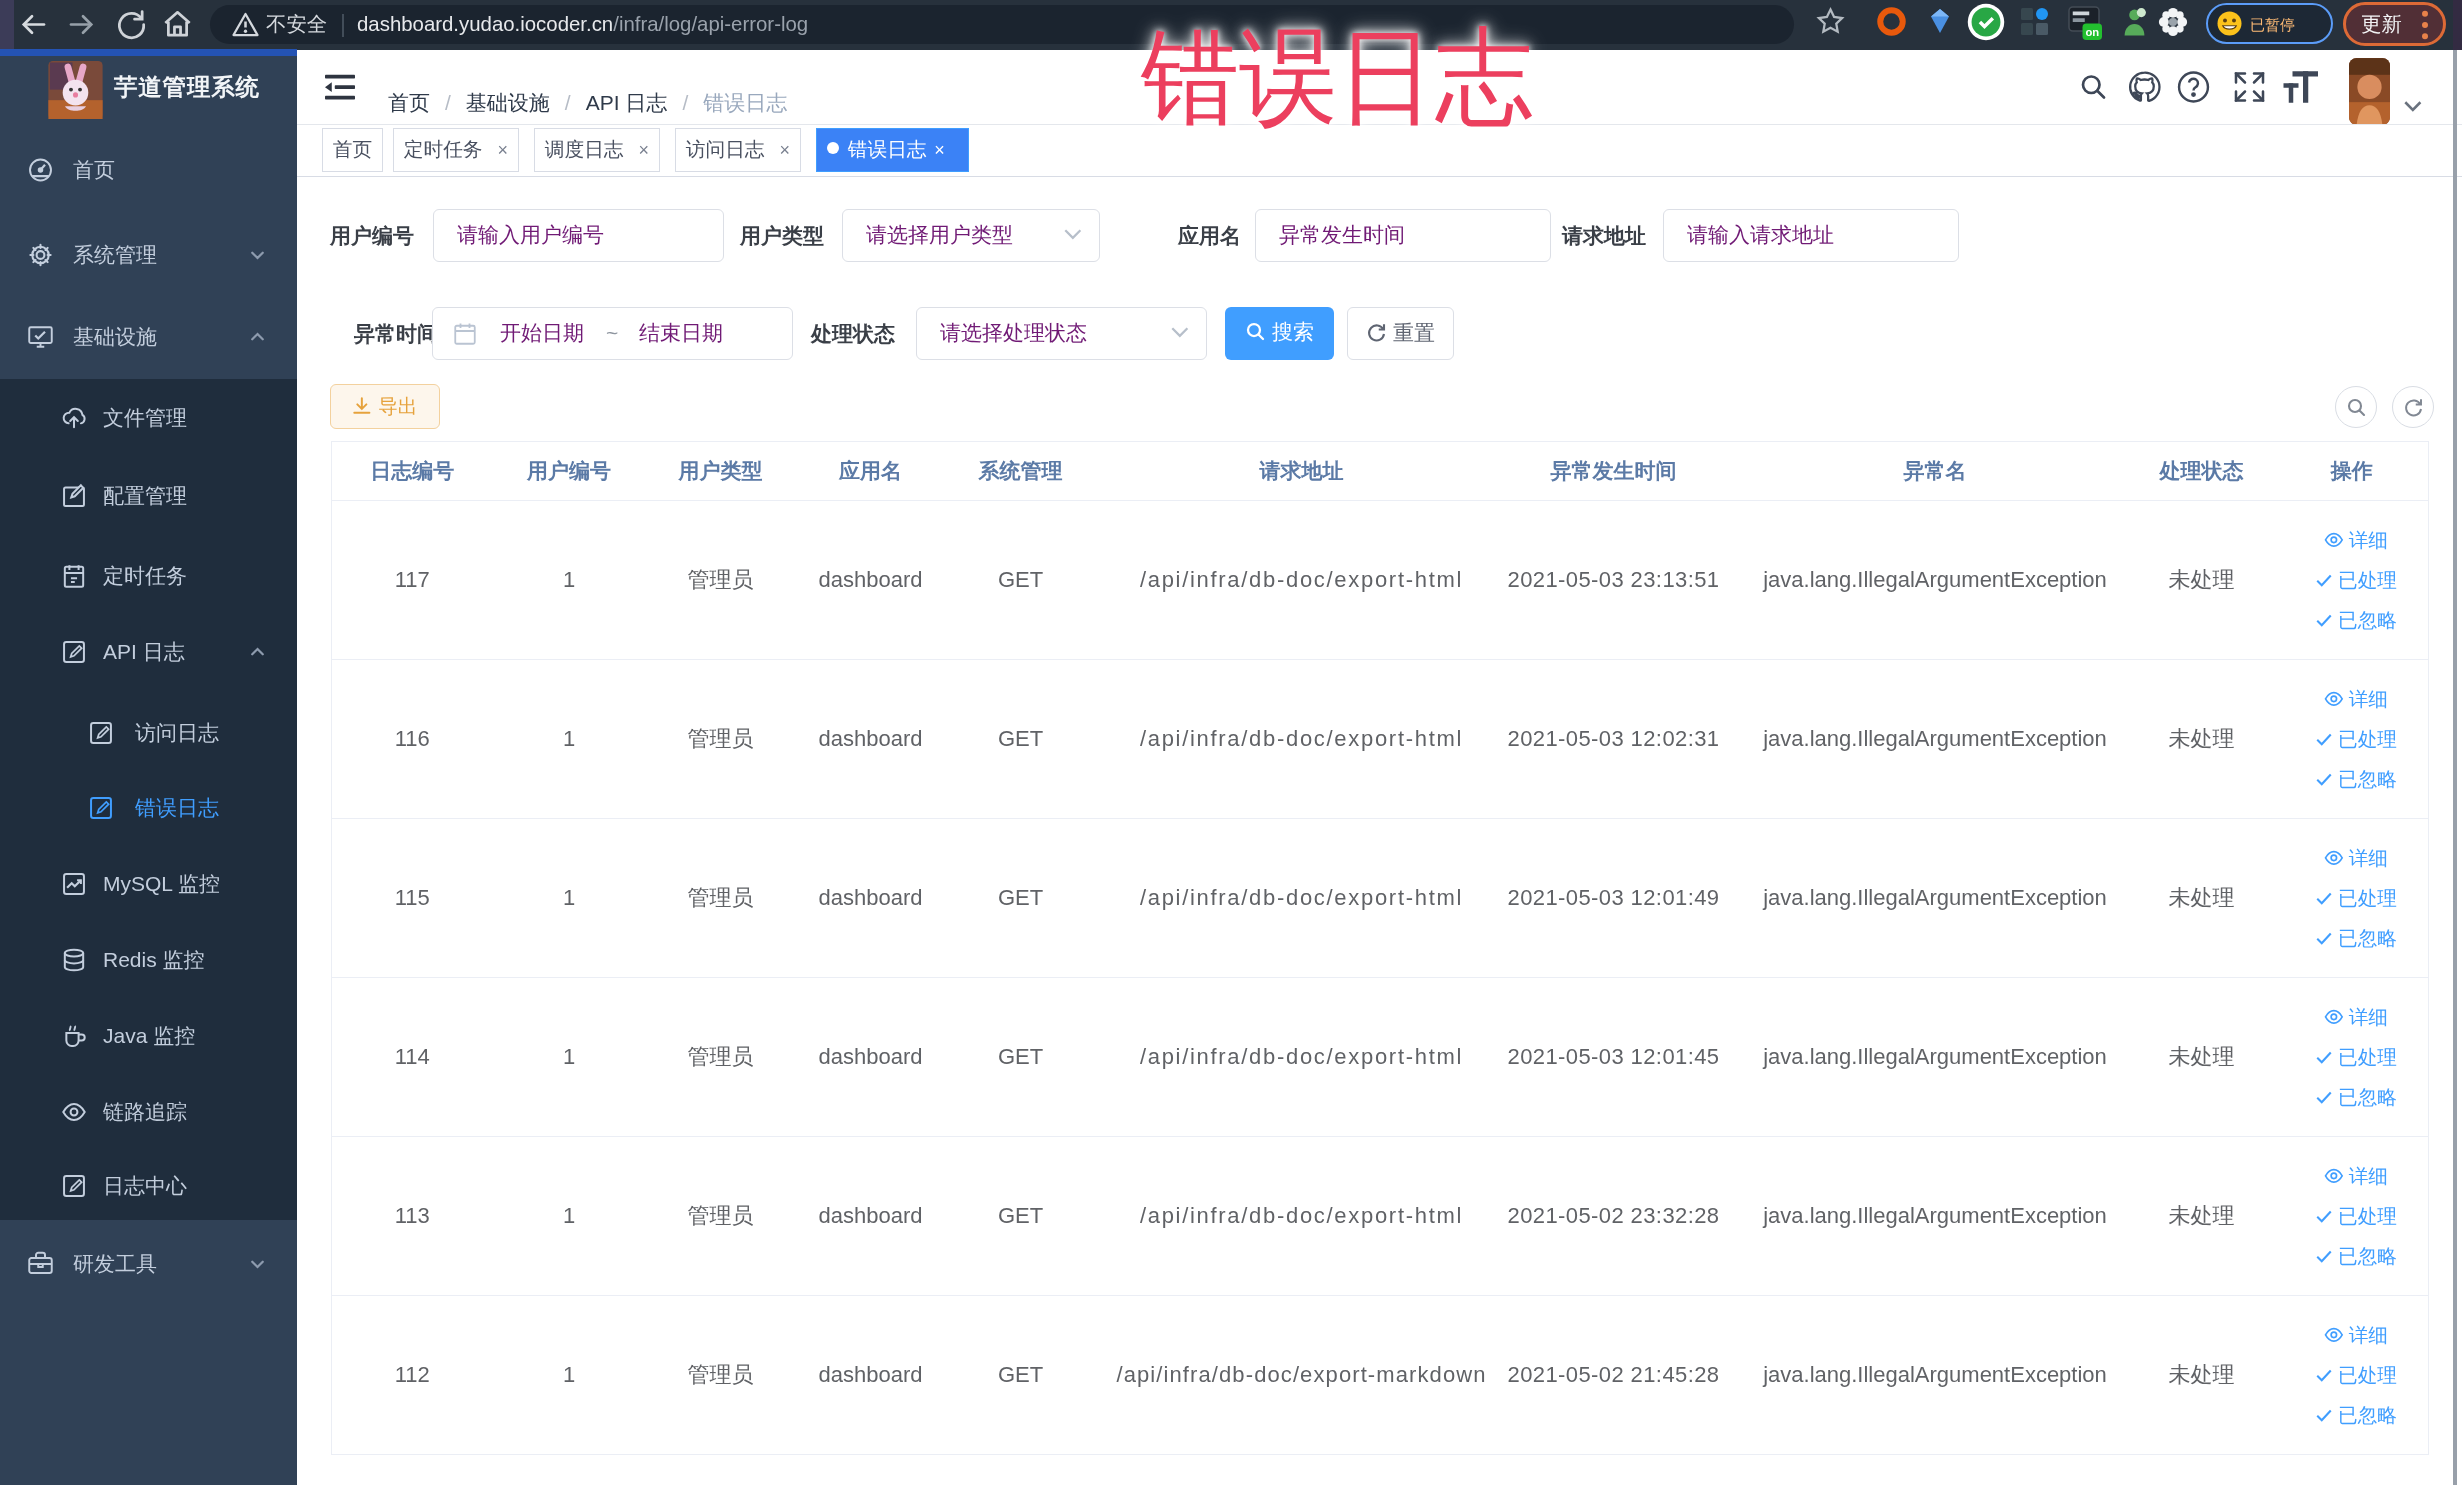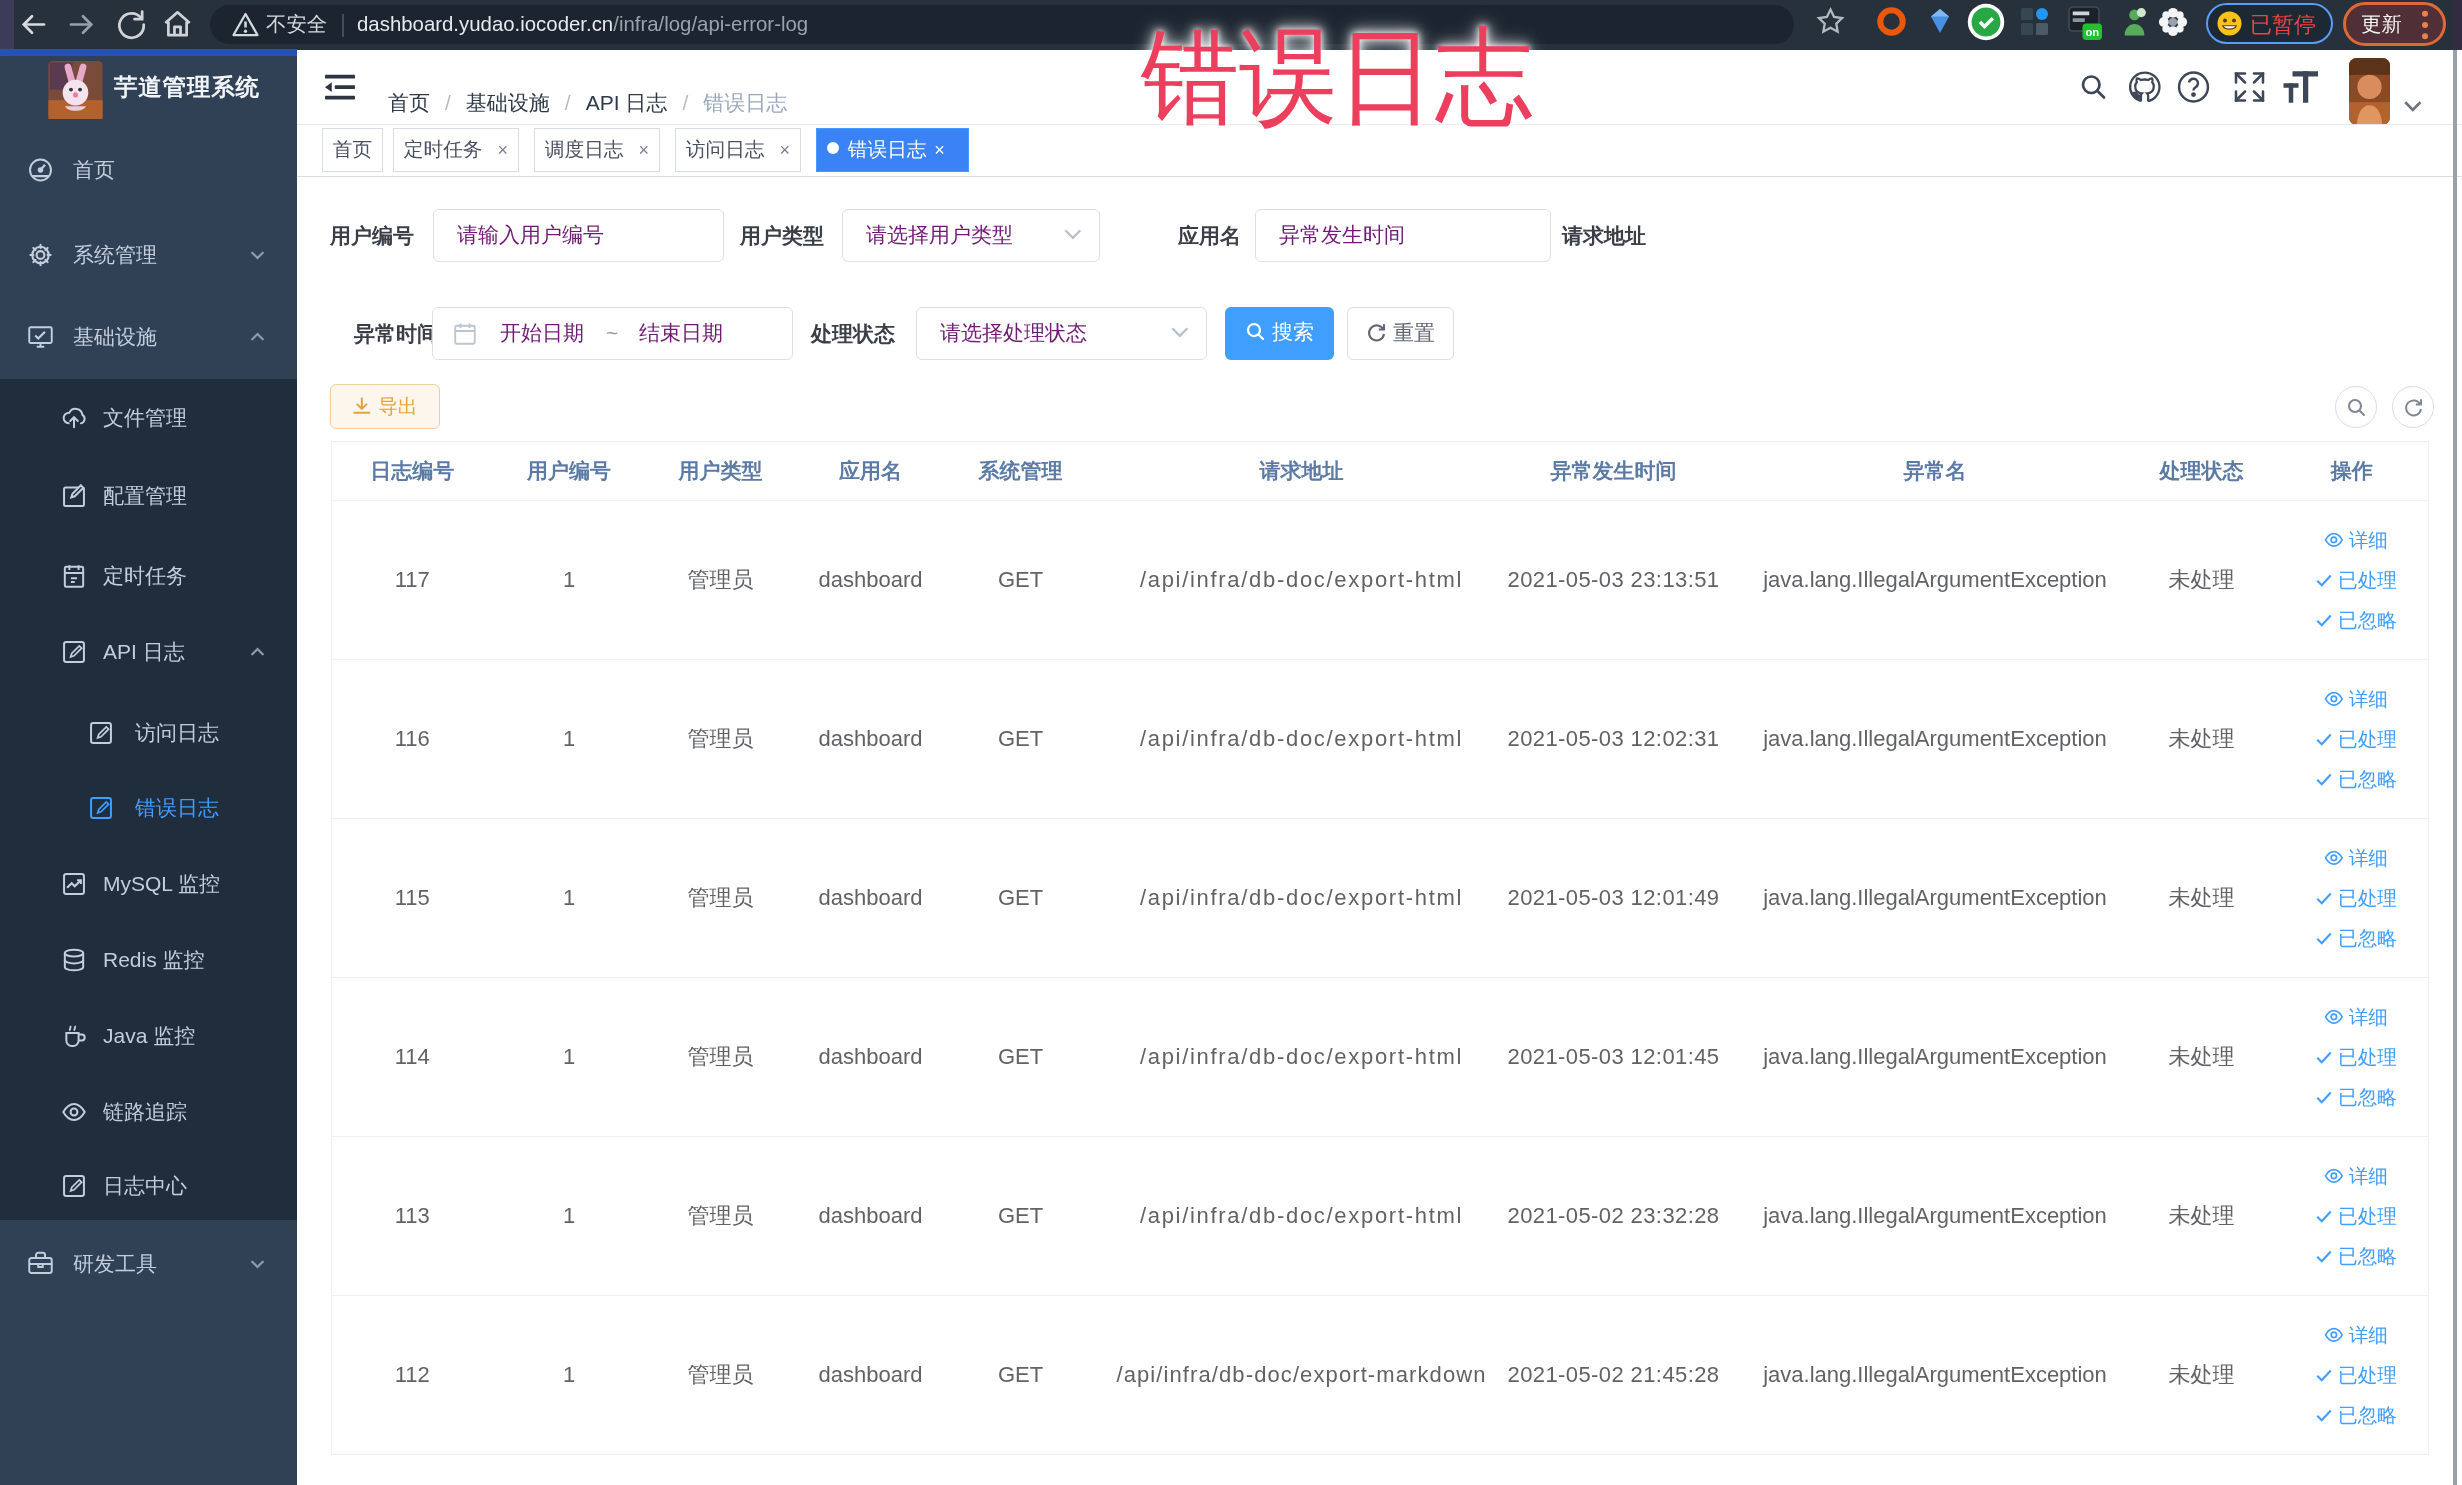--- a/index.html
+++ b/index.html
@@ -135,21 +135,21 @@
         <circle cx="21" cy="21" r="5.4" fill="#9aa3ab"></circle>
       </svg>
 
   <div class="abs" style="left:2206px;top:3px;width:127px;height:41px;border-radius:21px;border:2.3px solid #5b9cf8;background:#1d2835;box-sizing:border-box;"></div>
   <svg class="abs" style="left:2216px;top:9.8px" width="27" height="27" viewBox="0 0 36 36">
         <circle cx="18" cy="18" r="16" fill="#fcc21b"></circle>
         <circle cx="12" cy="14" r="2.6" fill="#5c4012"></circle>
         <circle cx="24" cy="14" r="2.6" fill="#5c4012"></circle>
         <path d="M9 21c2.5 6 15.5 6 18 0z" fill="#fff" stroke="#5c4012" stroke-width="1.6"></path>
       </svg>
-  <div class="abs" style="left:2250px;top:4.5px;font-size:22px;line-height:39px;color:#ef4444;text-align:center;">已暂停</div>
+  <div class="abs" style="left:2250px;top:4.5px;font-size:15px;line-height:39px;color:#fdba74;text-align:center;">已暂停</div>
 
   <div class="abs" style="left:2343px;top:2.3px;width:103px;height:44px;border-radius:23px;border:3px solid #dd6a36;background:#512f36;box-sizing:border-box;"></div>
   <div class="abs" style="left:2361px;top:5.3px;font-size:20.4px;line-height:39px;color:#f3f4f6;">更新</div>
     <svg class="abs" style="left:2419px;top:9px" width="12" height="32" viewBox="0 0 16 42">
         <g fill="#e8824a">
           <circle cx="8" cy="6" r="4"></circle>
           <circle cx="8" cy="21" r="4"></circle>
           <circle cx="8" cy="36" r="4"></circle>
         </g>
       </svg>
@@ -417,20 +417,23 @@
       <div class="ph">请选择用户类型</div>
   <svg class="abs" style="right:16.7px;top:18px" width="19.7" height="13.6" viewBox="0 0 26 18">
         <path d="M3 3l10 10L23 3" fill="none" stroke="#b7bfca" stroke-width="3"></path>
       </svg>
     </div>
 <div class="flabel" style="left:1178px;top:209px;">应用名</div>
 <div class="inp" style="left:1255px;top:209px;width:296px;">
       <div class="ph">异常发生时间</div>
     </div>
 <div class="flabel" style="left:1562px;top:209px;">请求地址</div>
+<div class="inp" style="left:1663px;top:209px;width:296px;">
+      <div class="ph">请输入请求地址</div>
+    </div>
 
 <div class="flabel" style="left:330px;top:307px;margin-left:24px;">异常时间</div>
 <div class="inp" style="left:432px;top:307px;width:361px;">
   <svg class="abs" style="left:19.7px;top:13.6px" width="24" height="24" viewBox="0 0 32 32">
         <g fill="none" stroke="#bac4d2" stroke-width="2.4">
           <rect x="3" y="5" width="26" height="24" rx="2"></rect>
           <path d="M10 2v6M22 2v6M3 12h26"></path>
         </g>
       </svg>
   <div class="ph" style="left:67px;">开始日期</div>

